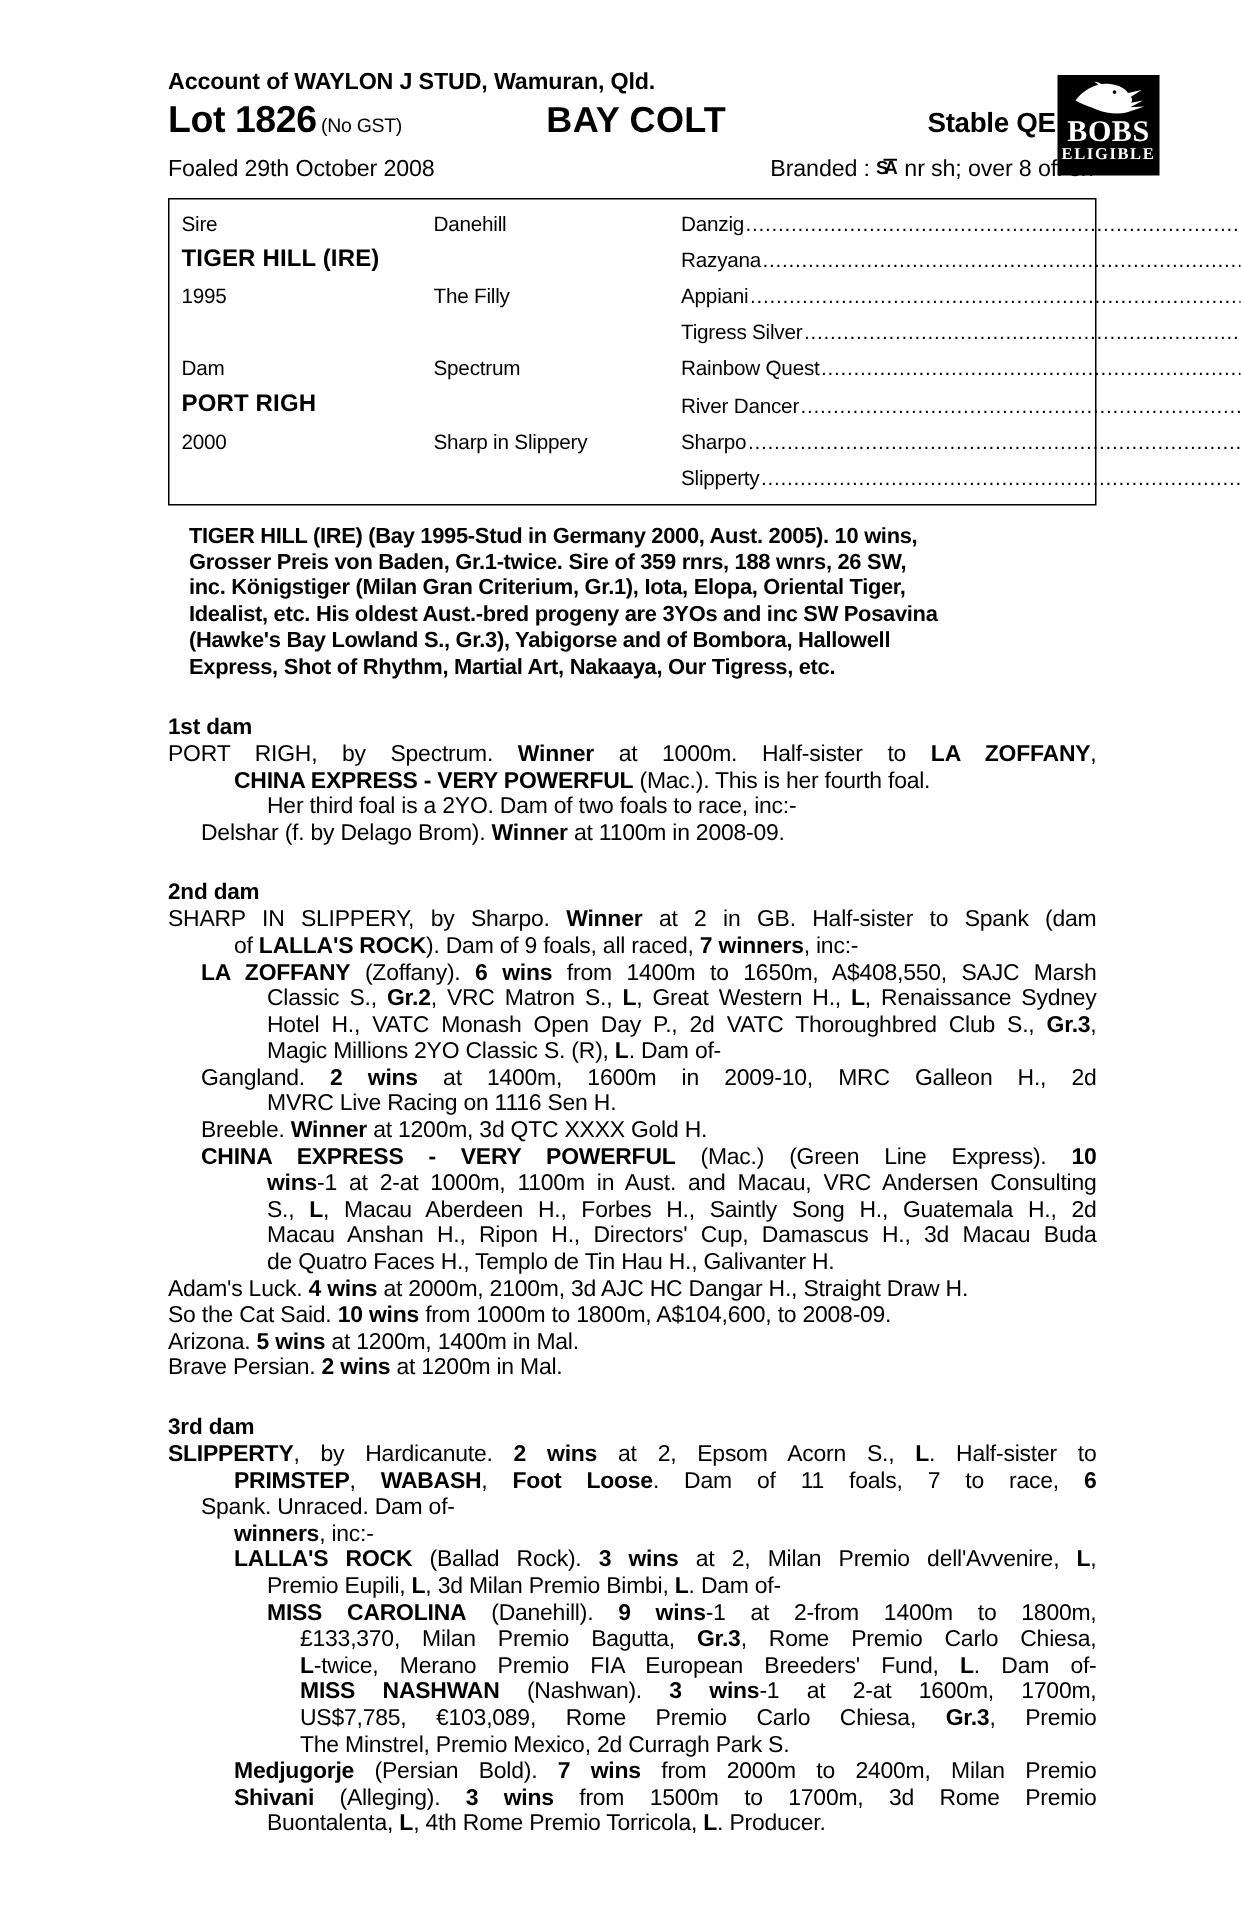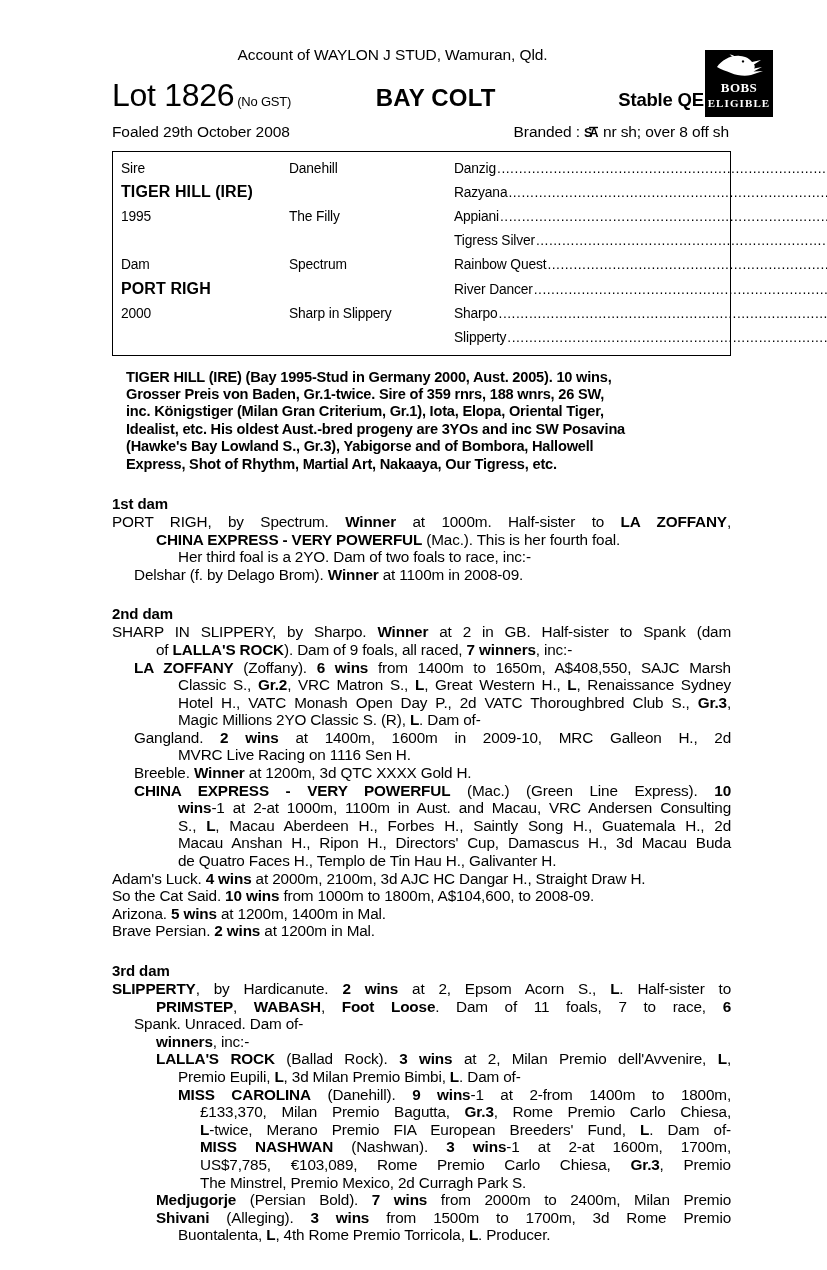--- a/index.html
+++ b/index.html
@@ -37,53 +37,52 @@
     display: flex;
     flex-direction: column;
     align-items: center;
     justify-content: flex-start;
     padding-top: 4px;
   }
   .bobs-horse { width: 52px; height: 23px; display:block; }
   .bobs-word {
     color: #ffffff;
     font-family: "Liberation Serif", serif;
-    font-size: 13px;
+    font-size: 20px;
     font-weight: 700;
     letter-spacing: 0.4px;
     line-height: 20px;
     margin-top: 1px;
   }
   .bobs-sub {
     color: #ffffff;
     font-family: "Liberation Serif", serif;
     font-size: 11px;
     font-weight: 700;
     letter-spacing: 1.1px;
     line-height: 10px;
   }
 
   .account-line {
-    text-align: center;
     font-size: 15.5px;
-    font-weight: 400;
+    font-weight: 700;
     letter-spacing: -0.1px;
     padding-right: 58px;
-    margin-bottom: 13px;
+    margin-bottom: 2px;
   }
 
   .lot-row {
     display: flex;
     align-items: baseline;
     margin-bottom: 9px;
   }
   .lot-left { flex: 0 0 auto; white-space: nowrap; }
   .lot-num {
-    font-size: 32px;
-    font-weight: 400;
+    font-size: 25px;
+    font-weight: 700;
     letter-spacing: -0.3px;
   }
   .lot-gst {
     font-size: 13px;
     font-weight: 400;
     letter-spacing: -0.2px;
     margin-left: 3px;
   }
   .lot-mid {
     flex: 1 1 auto;
@@ -105,21 +104,21 @@
 
   .foal-row {
     display: flex;
     justify-content: space-between;
     align-items: baseline;
     font-size: 15.5px;
     letter-spacing: -0.1px;
     margin-bottom: 10px;
     padding-right: 2px;
   }
-  .brand-wrap { display: inline-flex; align-items: center; white-space: nowrap; }
+  .brand-wrap { display: inline-flex; align-items: flex-start; white-space: nowrap; }
   .brand-mono {
     display: inline-block;
     width: 17px;
     height: 15px;
     position: relative;
     margin: 0 2px 0 4px;
     vertical-align: baseline;
   }
   .brand-mono svg { position: absolute; left: 0; bottom: -1px; }
 

